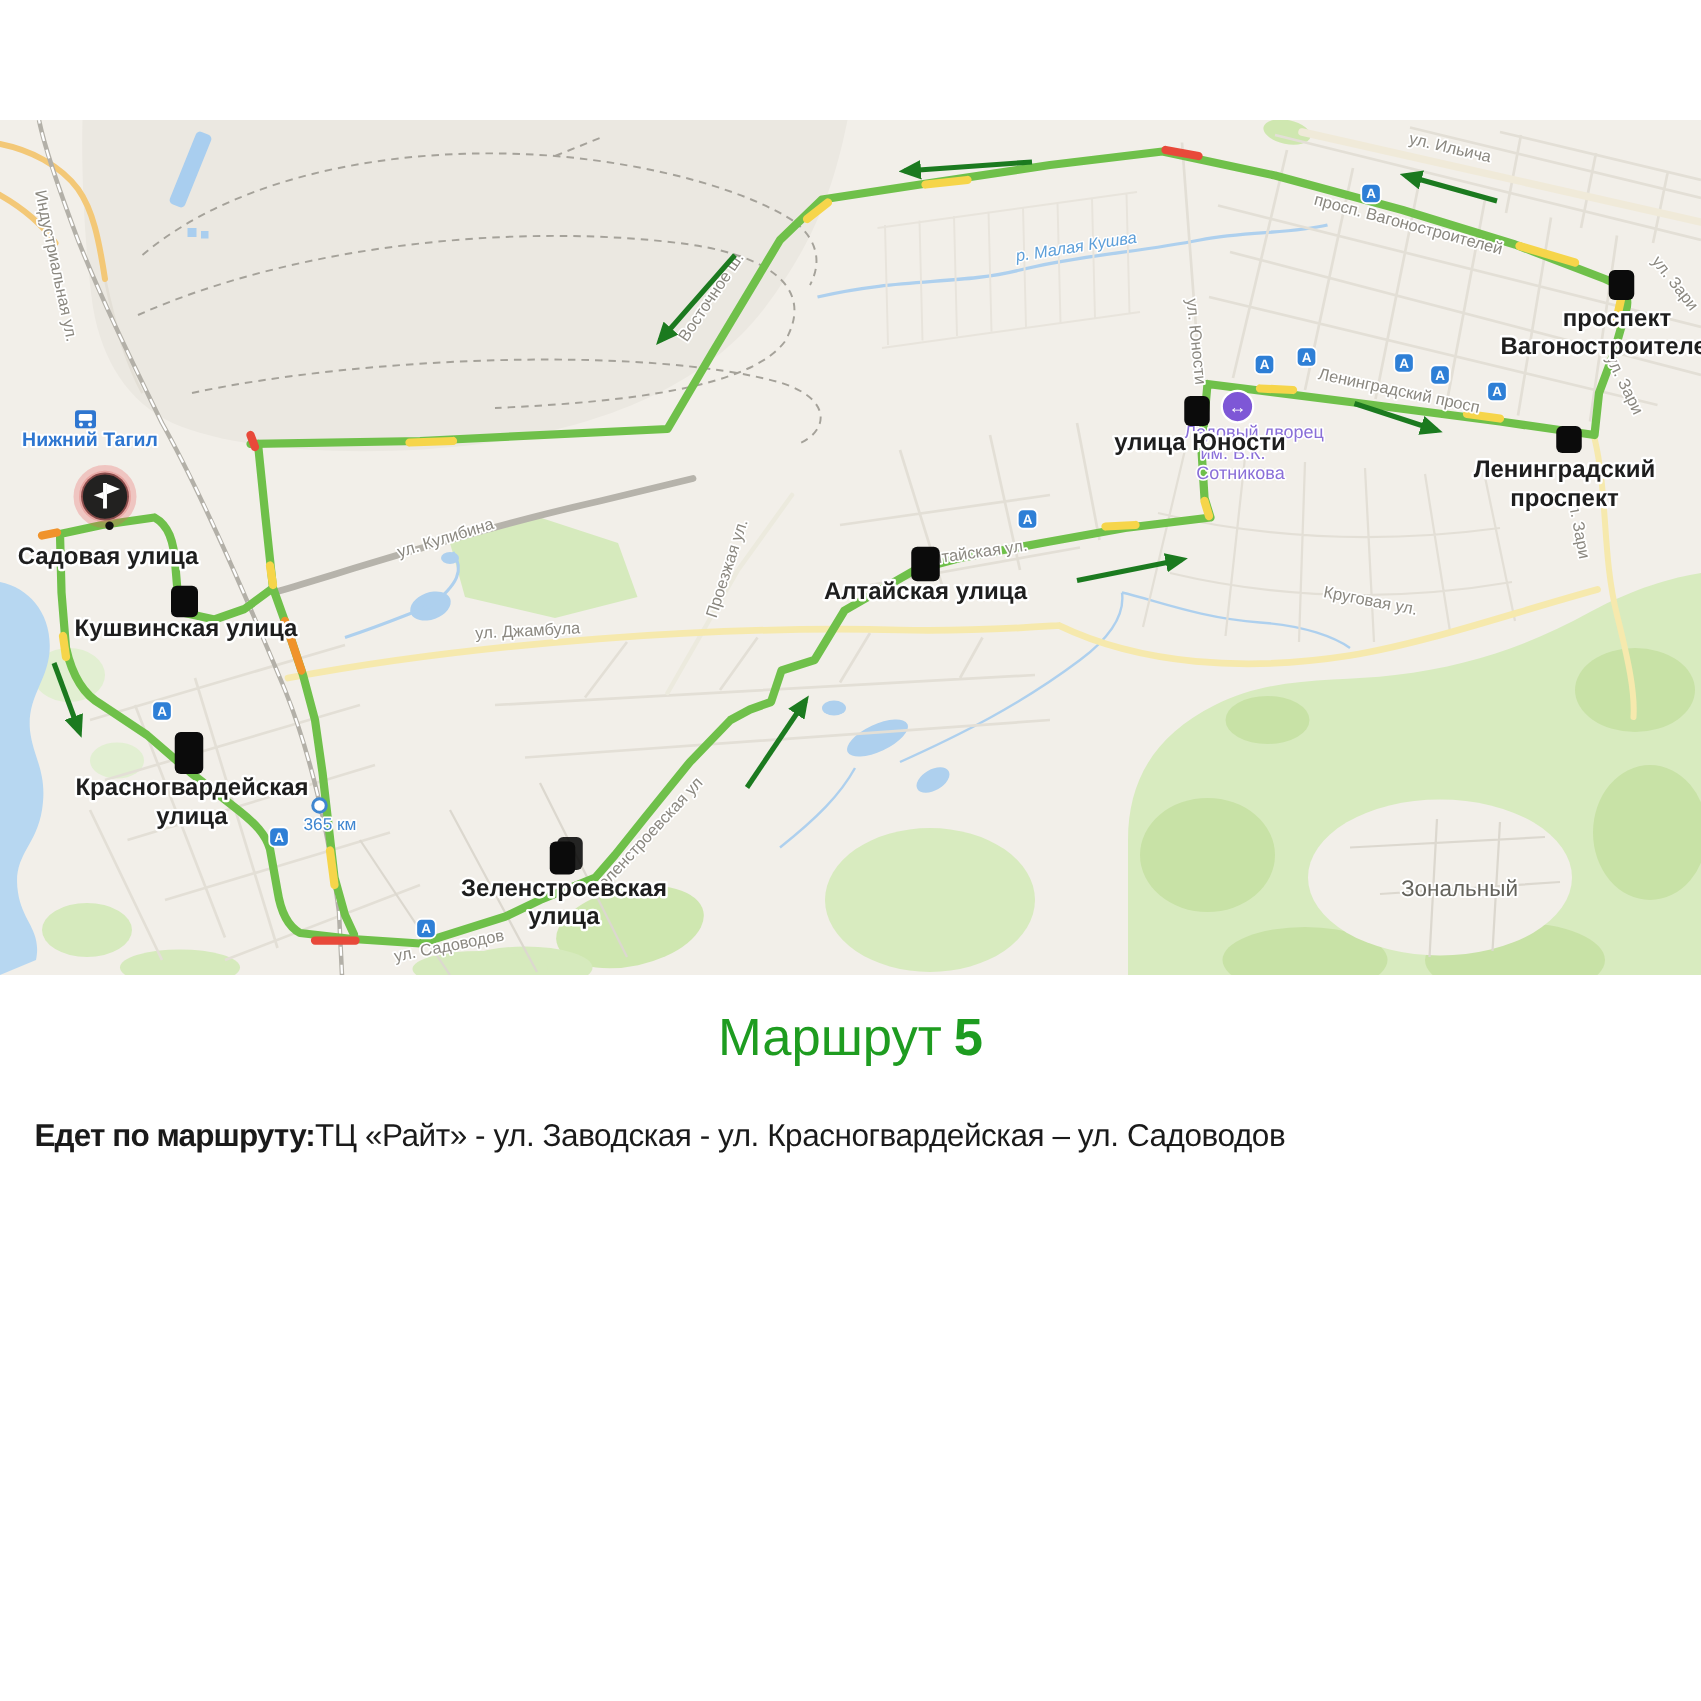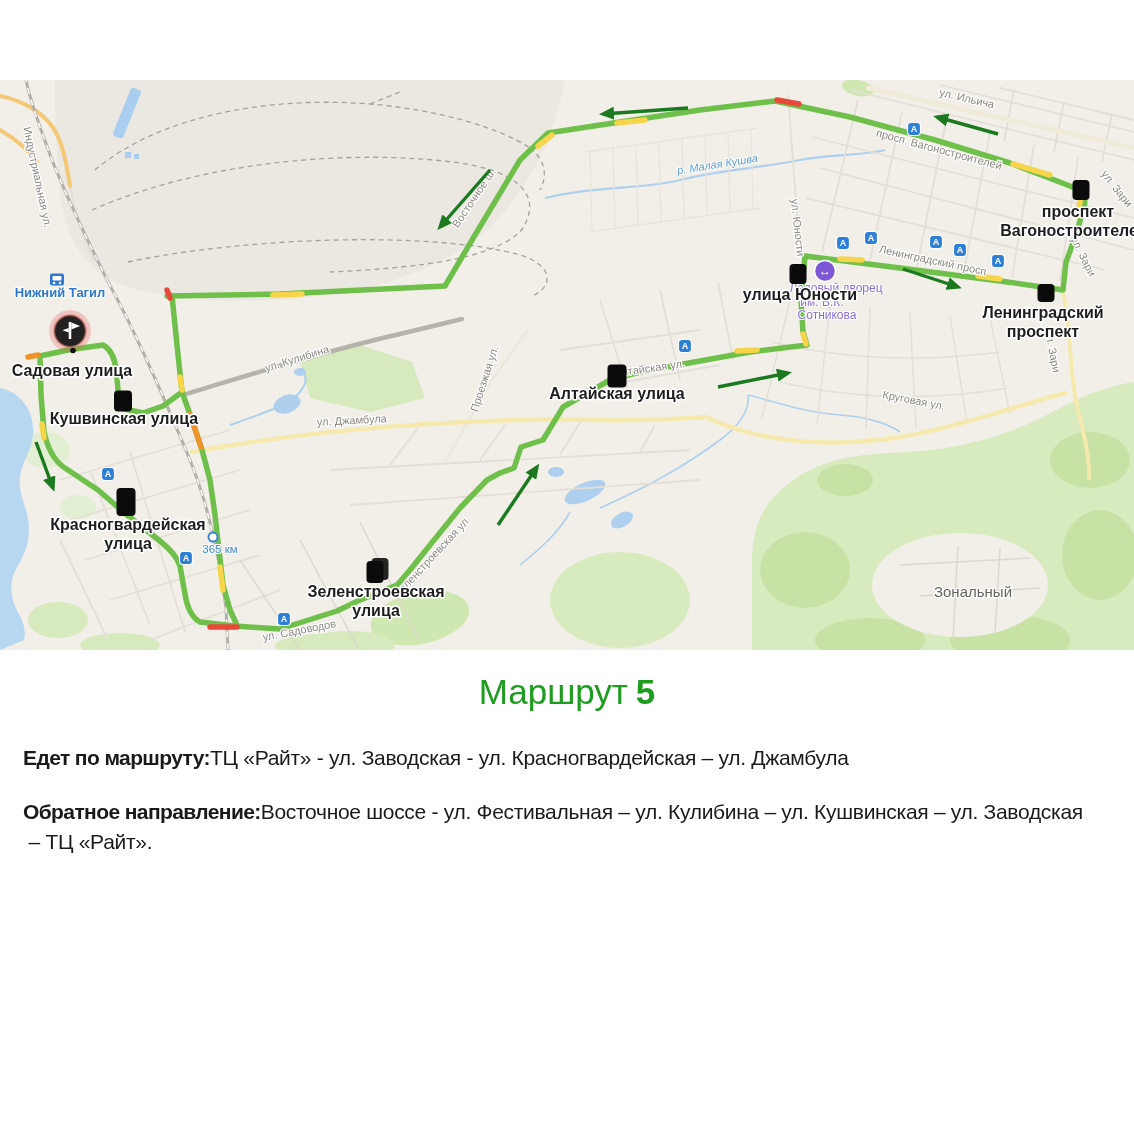--- a/index.html
+++ b/index.html
@@ -257,20 +257,18 @@
         <line x1="718" y1="307" x2="788" y2="293" stroke="#1b7a1f" stroke-width="3.4" marker-end="url(#ah)"></line>
         <line x1="903" y1="189" x2="958" y2="207" stroke="#1b7a1f" stroke-width="3.4" marker-end="url(#ah)"></line>
         <line x1="998" y1="54" x2="937" y2="37" stroke="#1b7a1f" stroke-width="3.4" marker-end="url(#ah)"></line>
       </g>
   </svg>
 
   <div class="content">
     <div class="title"><span>Маршрут</span><span class="num">5</span></div>
 
 
-    <p class="p-route"><span class="lead">Едет по маршруту:</span><span>ТЦ «Райт» - ул. Заводская - ул. Красногвардейская – ул. Джамбула</span><br>
+    <p class="p-route"><span class="lead">Едет по маршруту:</span><span>ТЦ «Райт» - ул. Заводская - ул. Красногвардейская – ул. Садоводов</span><br>
     </p>
 
-    <p class="p-reverse"><span class="lead">Обратное направление:</span><span>Восточное шоссе - ул. Фестивальная – ул. Кулибина – ул. Кушвинская – ул. Заводская</span><br>
-    <span>&nbsp;– ТЦ «Райт».</span></p>
 
   </div>
 </div>
 
 </body></html>

